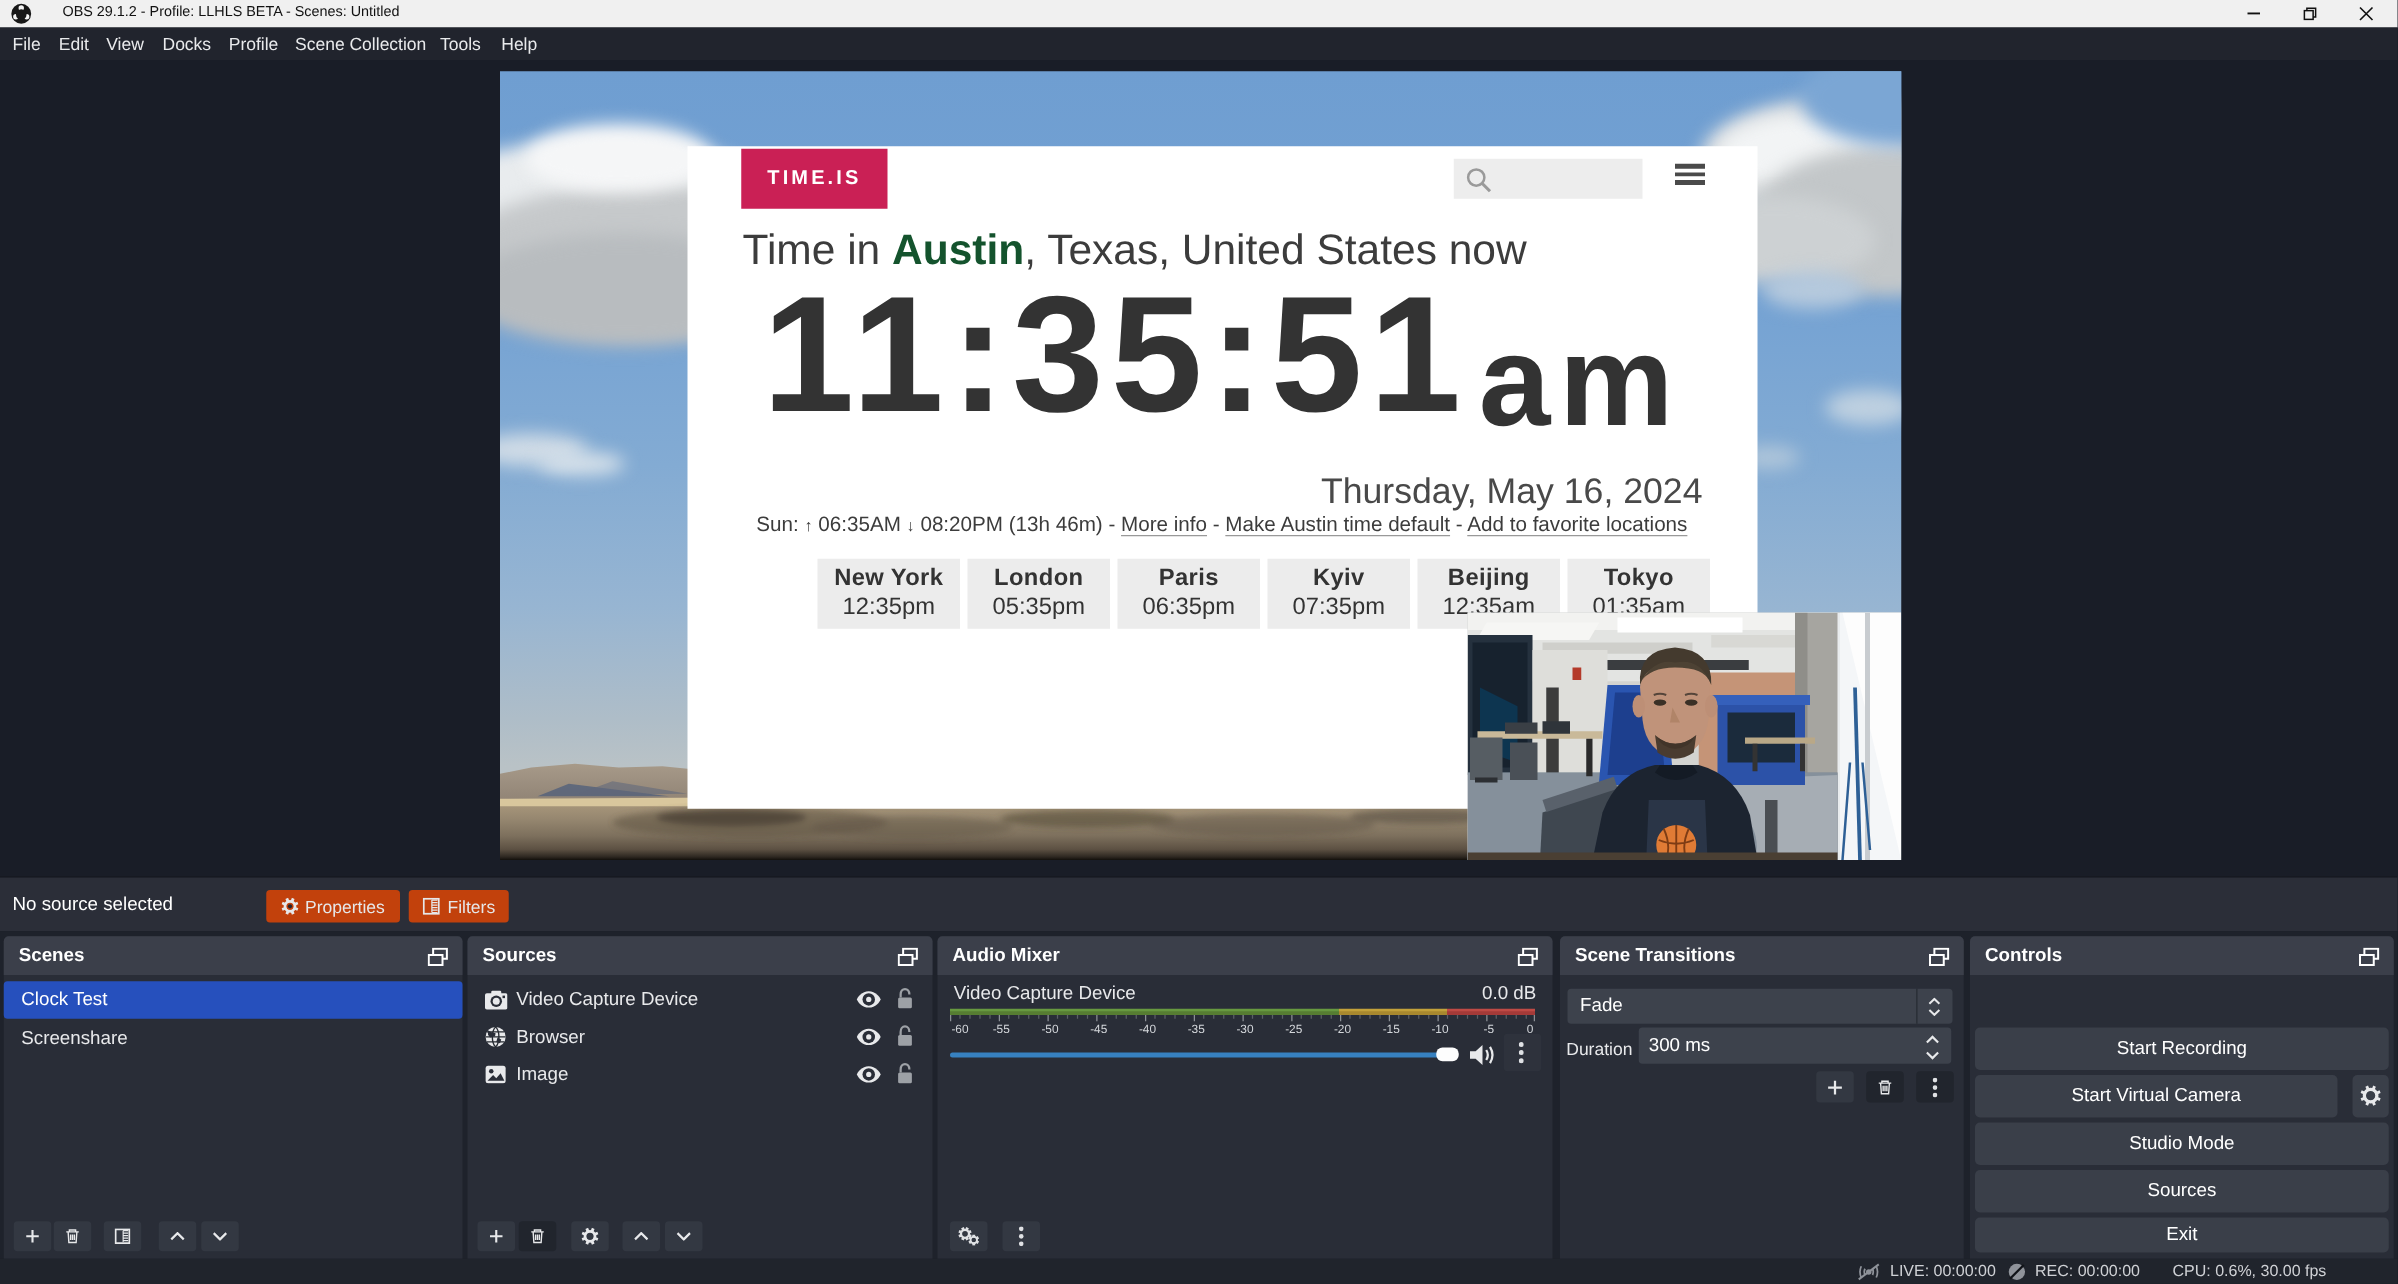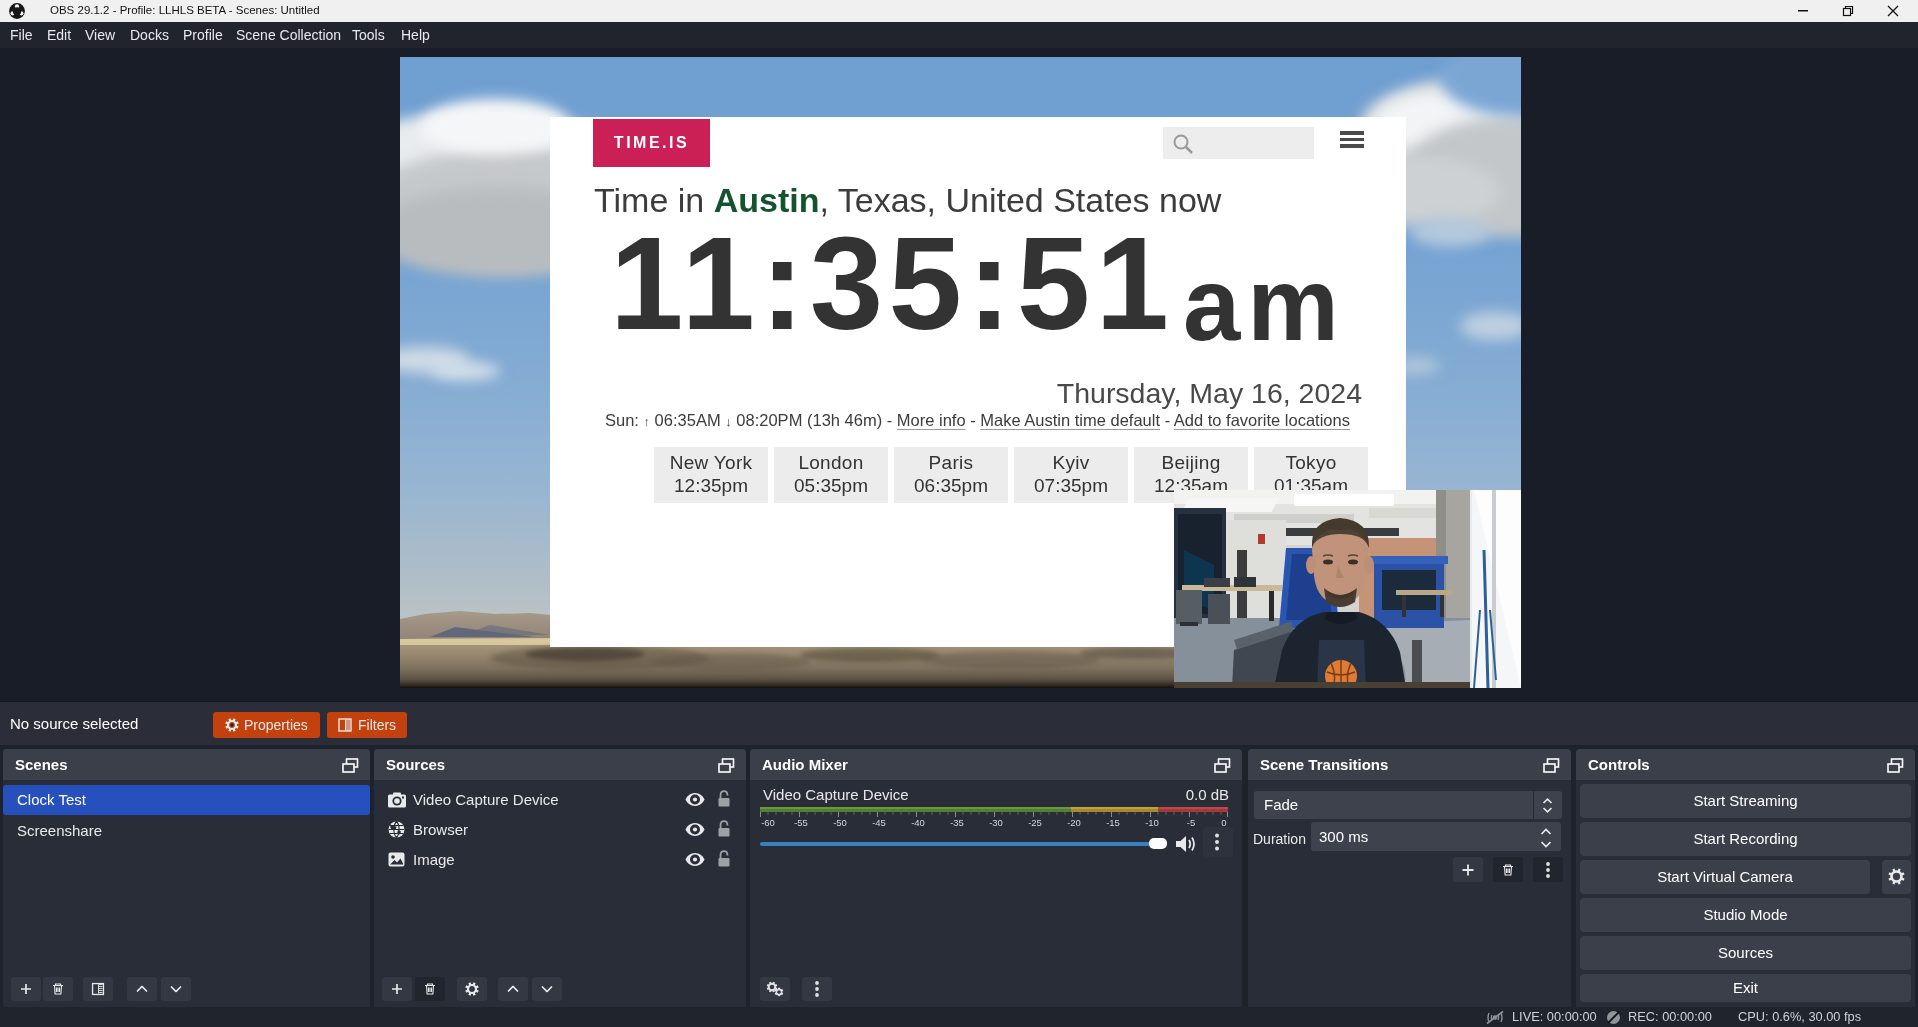--- a/index.html
+++ b/index.html
@@ -26,21 +26,21 @@
 #searchbox { position:absolute; left:613px; top:10px; width:151px; height:32px; background:#ededed; }
 #hamb { position:absolute; left:790px; top:14px; width:24px; height:18px; }
 #hamb div { height:3.5px; background:#4a4a4a; margin-bottom:3.2px; }
 #h1line { position:absolute; left:44px; top:64px; font-size:34px; color:#3c3c3c; letter-spacing:0px; white-space:nowrap; }
 #bigtime { position:absolute; left:60px; top:101px; font-size:132px; font-weight:bold; letter-spacing:5.4px; color:#333; line-height:1; }
 #ampm { position:absolute; left:633px; top:136px; letter-spacing:7px; font-size:103px; font-weight:bold; color:#333; line-height:1; }
 #datestr { position:absolute; right:44px; top:260px; font-size:28.5px; color:#494949; white-space:nowrap; }
 #sunline { position:absolute; left:55px; top:294px; width:790px; font-size:16.5px; color:#3c3c3c; white-space:nowrap; }
 #sunline u { text-underline-offset:3px; text-decoration-color:#999; }
 .citybox { position:absolute; top:330px; width:114px; height:56px; background:#ececec; text-align:center; color:#333; }
-.citybox .cn { font-weight:normal; font-size:19px; margin-top:5px; letter-spacing:0.3px;text-align:center;}
+.citybox .cn { font-weight:bold; font-size:19px; margin-top:5px; letter-spacing:0.3px;text-align:center;}
 .citybox .ct { font-size:19px; margin-top:1px; }
 
 
 #webcam { position:absolute; left:774px; top:433px; width:347px; height:198px; background:#cfd3d6; overflow:hidden; }
 
 
 #srctoolbar { position:absolute; left:0; top:701px; width:1918px; height:44px; background:#2b2e38; border-top:1px solid #12151d; }
 #srctoolbar .lbl { position:absolute; left:10px; top:13px; font-size:15px; color:#fff; }
 .tbbtn { position:absolute; top:10px; height:26px; background:#c2410c; border-radius:3px; color:#e6e7e9; font-size:14px; line-height:26px; }
 
@@ -544,21 +544,20 @@
         <circle cx="2" cy="8" r="1.9" fill="#dfe1e4"></circle>
         <circle cx="2" cy="14" r="1.9" fill="#dfe1e4"></circle>
       </svg>
     </div>
 </div>
 <div class="panel" id="controls">
   <div class="phead">Controls<svg class="popout" style="right:11px" viewBox="0 0 17 15">
         <rect x="4.5" y="1" width="11" height="8" fill="none" stroke="#fff" stroke-width="1.6"></rect>
         <rect x="1" y="6" width="11" height="8" fill="#3b3f4a" stroke="#fff" stroke-width="1.6"></rect>
       </svg></div>
-  <div class="cbtn" style="top:35px">Start Streaming</div>
   <div class="cbtn" style="top:73px">Start Recording</div>
   <div class="cbtn" style="top:111px; width:290px;">Start Virtual Camera</div>
   <div class="cbtn" style="top:111px; left:306px; width:29px;"><svg style="margin-top:8px" width="17" height="17" viewBox="0 0 17 17">
         <circle cx="8.5" cy="8.5" r="5.0" fill="none" stroke="#e8e9eb" stroke-width="2.6"></circle>
         <path d="M12.20 10.03 L16.08 11.64 M10.03 12.20 L11.64 16.08 M6.97 12.20 L5.36 16.08 M4.80 10.03 L0.92 11.64 M4.80 6.97 L0.92 5.36 M6.97 4.80 L5.36 0.92 M10.03 4.80 L11.64 0.92 M12.20 6.97 L16.08 5.36" stroke="#e8e9eb" stroke-width="2.3"></path>
         <circle cx="8.5" cy="8.5" r="2.1" fill="#3a3f49"></circle>
       </svg></div>
   <div class="cbtn" style="top:149px">Studio Mode</div>
   <div class="cbtn" style="top:187px">Sources</div>
   <div class="cbtn" style="top:225px; height:28px; line-height:28px;">Exit</div>

